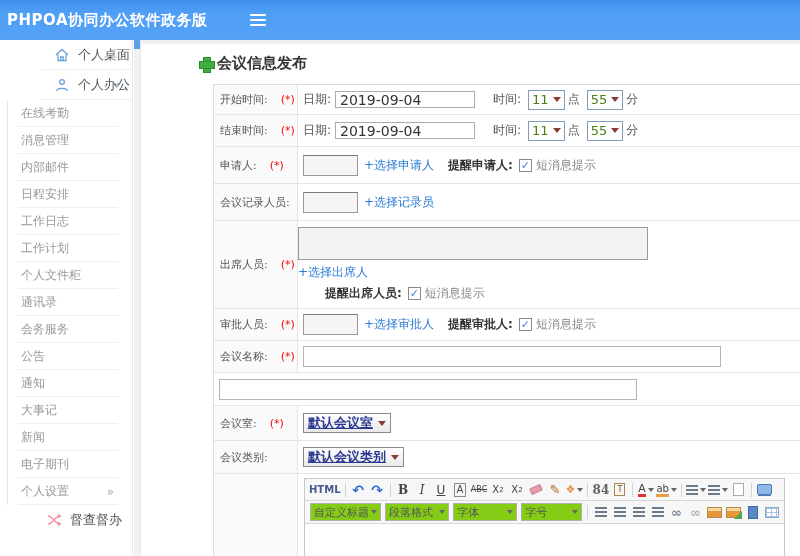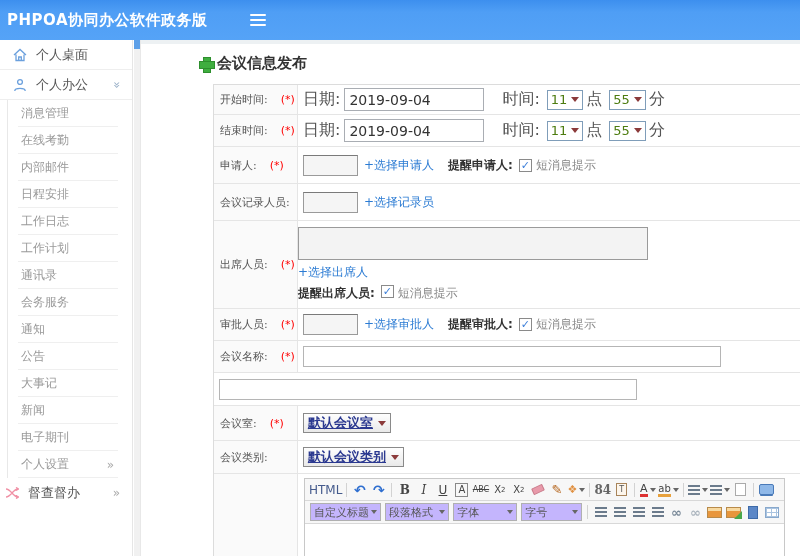--- a/index.html
+++ b/index.html
@@ -9,21 +9,21 @@
   
   .header { position:absolute; left:0; top:0; width:800px; height:40px;
     background:linear-gradient(180deg,#3d8fee 0,#4f9ef5 30%,#55a3f7 100%);
     display:flex; align-items:center; }
   .header-title { color:#fff; font-size:15px; font-weight:bold; padding-left:7px; letter-spacing:.5px; }
   .hamburger { margin-left:42px; width:16px; height:12px; display:flex; flex-direction:column; justify-content:space-between; cursor:pointer; }
   .hamburger i { display:block; height:2px; background:#fff; border-radius:1px; }
 
   
   .sidebar { position:absolute; left:0; top:40px; width:133px; height:516px; background:#fff; border-right:1px solid #e6e6e6; }
-  .top-item { height:30px; display:flex; align-items:center; padding-left:12px; font-size:13px; color:#555; border-bottom:1px solid #eeeeee; cursor:pointer; position:relative; }
+  .top-item { height:30px; display:flex; align-items:center; padding-left:12px; font-size:13px; color:#555; border-bottom:1px solid #eeeeee; cursor:pointer; position:relative;margin-left:42px; }
   .top-item .ticon { width:16px; height:16px; margin-right:8px; display:flex; align-items:center; justify-content:center; }
   .chev-down { position:absolute; right:12px; color:#9ab0c8; font-size:12px; transform:rotate(90deg); }
   .chev-right { position:absolute; right:12px; color:#aaa; font-size:12px; }
   .submenu { margin-left:7px; border-left:1px solid #e8e8e8; }
   .sub-item { height:27px; display:flex; align-items:center; padding-left:13px; font-size:12px; color:#999; cursor:pointer; position:relative; }
   .sub-item::after { content:""; position:absolute; left:10px; right:14px; bottom:0; height:1px; background:#efefef; }
   .scroll-strip { position:absolute; left:134px; top:40px; width:7px; height:516px; background:#f1f1f1; border-right:1px solid #e8e8e8; }
   .scroll-thumb { position:absolute; left:0; top:0; width:6px; height:9px; background:#5ea0e8; }
 
   
@@ -35,66 +35,66 @@
   .plus-ic::after { left:0; top:4px; width:14px; height:6px; }
   .page-title b { font-size:15px; color:#333; }
 
   
   .ftable { position:absolute; left:72px; top:40px; width:740px; border-top:1px solid #dcdcdc; border-left:1px solid #dcdcdc; }
   .frow { display:flex; border-bottom:1px solid #e5e5e5; }
   .lbl { width:84px; background:#fafafa; border-right:1px solid #e5e5e5; font-size:11px; color:#555;
     display:flex; align-items:center; padding-left:6px; flex-shrink:0; white-space:nowrap;gap:10px; }
   .req { color:#f00; margin-left:3px; }
   .fld { flex:1; display:flex; align-items:center; padding-left:5px; font-size:12px; color:#555; }
-  .flabel { font-size:16px; color:#555; margin-right:4px; white-space:nowrap; }
-  .date-input { width:140px; height:23px; border:1px solid #a9adb3; font-size:14px; color:#333; padding:0 4px; font-family:"DejaVu Sans",sans-serif; }
+  .flabel { font-size:12px; color:#555; margin-right:4px; white-space:nowrap; }
+  .date-input { width:140px; height:17px; border:1px solid #a9adb3; font-size:14px; color:#333; padding:0 4px; font-family:"DejaVu Sans",sans-serif; }
   .nsel { display:inline-flex; align-items:center; height:20px; border:1px solid #7f9db9; background:#fff; padding:0 3px; margin:0 3px; cursor:pointer; }
   .nsel .val { font-size:13px; color:#4d7c0f; margin-right:4px; }
   .tri { width:0; height:0; border-left:4px solid transparent; border-right:4px solid transparent; border-top:5px solid #8b3a3a; }
   .small-input { width:55px; height:21px; border:1px solid #9a9a9a; border-top-color:#7a7a7a; background:#f5f5f5; margin-right:6px; }
   .ta { width:350px; height:46px; border:1px solid #9a9a9a; background:#f3f3f3; resize:none; }
   .long-input { width:418px; height:21px; border:1px solid #b5b5b5; padding:0 3px; font-size:12px; }
   a.lnk { color:#2b7bd3; text-decoration:none; font-size:12px; white-space:nowrap; cursor:pointer; }
   .remind { font-size:12px; font-weight:bold; color:#333; margin-left:14px; margin-right:6px; white-space:nowrap; }
   .cbx { width:13px; height:13px; border:1px solid #8a8a8a; background:#fff; display:inline-flex; align-items:center; justify-content:center;
     font-size:11px; color:#3d7fd9; font-weight:bold; margin-right:4px; cursor:pointer; }
   .sms { font-size:12px; color:#888; white-space:nowrap; }
   .msel { display:inline-flex; align-items:center; height:20px; border:1px solid #8a8a8a; background:linear-gradient(#fefefe,#e9e9e9); padding:0 4px; cursor:pointer; }
   .msel .val { font-size:13px; font-weight:bold; color:#2b3990; text-decoration:underline; margin-right:5px; }
   .col { display:flex; flex-direction:column; align-items:flex-start; justify-content:center; padding:4px 0; }
   .col > * { margin:2px 0; }
-  .inline { display:flex; align-items:flex-start; }
+  .inline { display:flex; align-items:center;margin-left:27px; }
 
   
   .editor { width:481px; border:1px solid #c8c8c8; background:#fff; margin:4px 0 0 1px; }
   .tb { display:flex; align-items:center; padding:2px 3px; background:#f7f7f7; border-bottom:1px solid #d8d8d8; }
   .ti { min-width:17px; height:17px; display:inline-flex; align-items:center; justify-content:center;
     font-size:11px; color:#444; margin:0 1px; cursor:pointer; border-radius:2px; }
   .sep { width:1px; height:14px; background:#d2d2d2; margin:0 3px; }
   .caret { width:0; height:0; border-left:3px solid transparent; border-right:3px solid transparent; border-top:4px solid #666; margin-left:2px; }
-  .g-html { font-size:12px; font-weight:normal; color:#445a8c; }
+  .g-html { font-size:10px; font-weight:bold; color:#445a8c; }
   .g-undo { color:#2f6fd0; font-size:14px; font-weight:bold; }
   .g-bold { font-family:"DejaVu Serif",serif; font-weight:bold; font-size:12px; }
   .g-italic { font-family:"DejaVu Serif",serif; font-style:italic; font-size:12px; }
   .g-under { text-decoration:underline; font-size:12px; }
   .g-abox { border:1px solid #888; padding:0 2px; font-size:10px; line-height:12px; }
   .g-strike { font-size:8px; text-decoration:line-through; }
   .g-supsub { font-size:10px; }
   .g-supsub sup,.g-supsub sub { font-size:7px; }
   .eraser-ic { width:12px; height:7px; background:#e89aaa; border:1px solid #c87888; transform:rotate(-25deg); border-radius:1px; }
   .g-brush { color:#b5651d; font-size:13px; }
   .g-spark { color:#e09040; font-size:11px; }
   .g-quote { font-family:"DejaVu Serif",serif; font-weight:bold; color:#666; font-size:12px; }
   .paste-ic { width:11px; height:13px; border:1px solid #a8845a; background:#fdf6ec; display:flex; align-items:center; justify-content:center; font-size:8px; color:#555; }
   .g-fcolor { font-size:11px; border-bottom:3px solid #d33; line-height:11px; }
   .g-hcolor { font-size:10px; border-bottom:3px solid #e8a13c; line-height:11px; }
   .bars { width:12px; height:10px; background:repeating-linear-gradient(180deg,#6b7b8c 0 2px,transparent 2px 4px); }
   .page-ic { width:11px; height:13px; border:1px solid #aaa; background:#fff; }
   .mon-ic { width:15px; height:11px; border:1px solid #4a7ab8; background:#8fb8e8; border-radius:2px; box-shadow:0 2px 0 -1px #4a7ab8; }
-  .tsel { display:inline-flex; align-items:center; justify-content:space-between; height:18px; border:1px solid #b0b0b0; background:#c4b5fd; padding:0 3px; font-size:11px; color:#555; margin:0 2px; cursor:pointer; white-space:nowrap; }
+  .tsel { display:inline-flex; align-items:center; justify-content:space-between; height:18px; border:1px solid #b0b0b0; background:#84cc16; padding:0 3px; font-size:11px; color:#555; margin:0 2px; cursor:pointer; white-space:nowrap; }
   .link-ic { color:#7a8a99; font-size:13px; font-weight:bold; }
   .img-ic { width:15px; height:11px; border:1px solid #b88a4a; background:linear-gradient(180deg,#f7d9a0 0 30%,#e8963c 30% 100%); position:relative; }
   .img-ic.shot::after { content:""; position:absolute; right:-2px; bottom:-2px; width:0; height:0; border-left:4px solid transparent; border-top:4px solid transparent; border-bottom:4px solid #4aa84a; border-right:4px solid #4aa84a; }
   .media-ic { width:10px; height:13px; background:#5b87c7; border:1px solid #3d6aa8; }
   .table-ic { width:14px; height:11px; border:1px solid #88a8cc; background-color:#fff;
     background-image:linear-gradient(#aac4e0 1px,transparent 1px),linear-gradient(90deg,#aac4e0 1px,transparent 1px); background-size:5px 4px; }
   .ed-body { height:120px; background:#fff; }
 </style>
 </head>
 <body>
@@ -122,48 +122,51 @@
       <svg width="14" height="14" viewBox="0 0 14 14">
           <circle cx="7" cy="4" r="2.4" fill="none" stroke="#6ba0dd" stroke-width="1.3"></circle>
           <path d="M1.8 13 C1.8 9.6 12.2 9.6 12.2 13" fill="none" stroke="#6ba0dd" stroke-width="1.3"></path>
         </svg>
     </span>
     <span>个人办公</span>
     <span class="chev-down">»</span>
   </div>
   <div class="submenu">
     <div class="sub-item">
+        <span>在线考勤</span>
+      </div>
+    <div class="sub-item">
         <span>消息管理</span>
       </div>
     <div class="sub-item">
-        <span>在线考勤</span>
-      </div>
-    <div class="sub-item">
         <span>内部邮件</span>
       </div>
     <div class="sub-item">
         <span>日程安排</span>
       </div>
     <div class="sub-item">
         <span>工作日志</span>
       </div>
     <div class="sub-item">
         <span>工作计划</span>
       </div>
     <div class="sub-item">
+        <span>个人文件柜</span>
+      </div>
+    <div class="sub-item">
         <span>通讯录</span>
       </div>
     <div class="sub-item">
         <span>会务服务</span>
       </div>
     <div class="sub-item">
+        <span>公告</span>
+      </div>
+    <div class="sub-item">
         <span>通知</span>
-      </div>
-    <div class="sub-item">
-        <span>公告</span>
       </div>
     <div class="sub-item">
         <span>大事记</span>
       </div>
     <div class="sub-item">
         <span>新闻</span>
       </div>
     <div class="sub-item">
         <span>电子期刊</span>
       </div>

